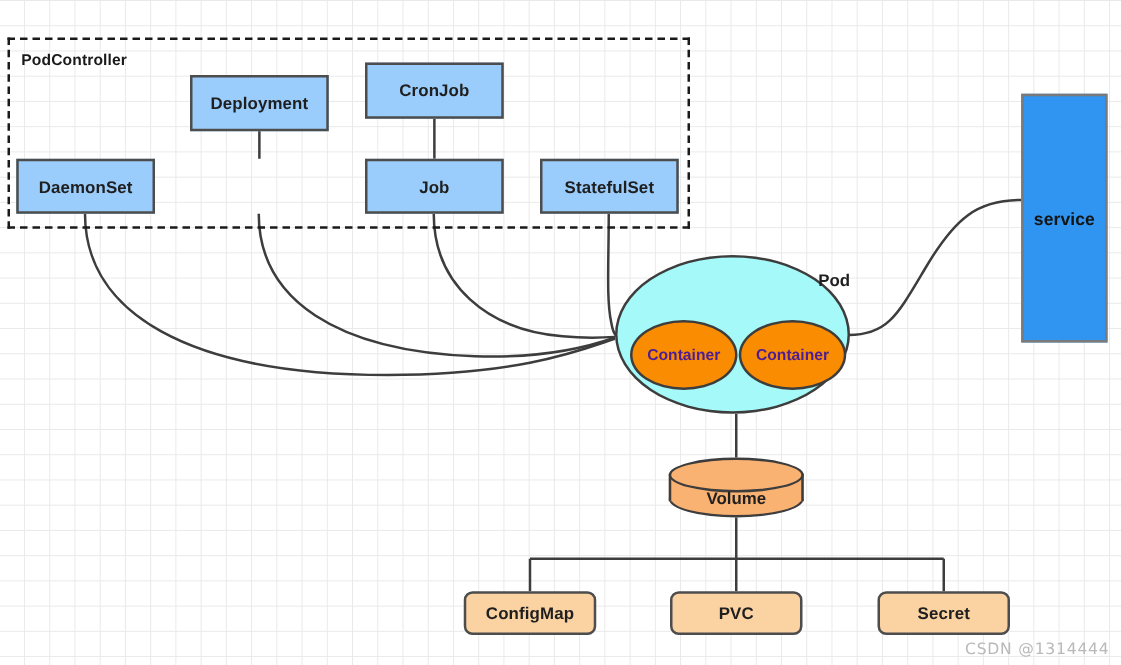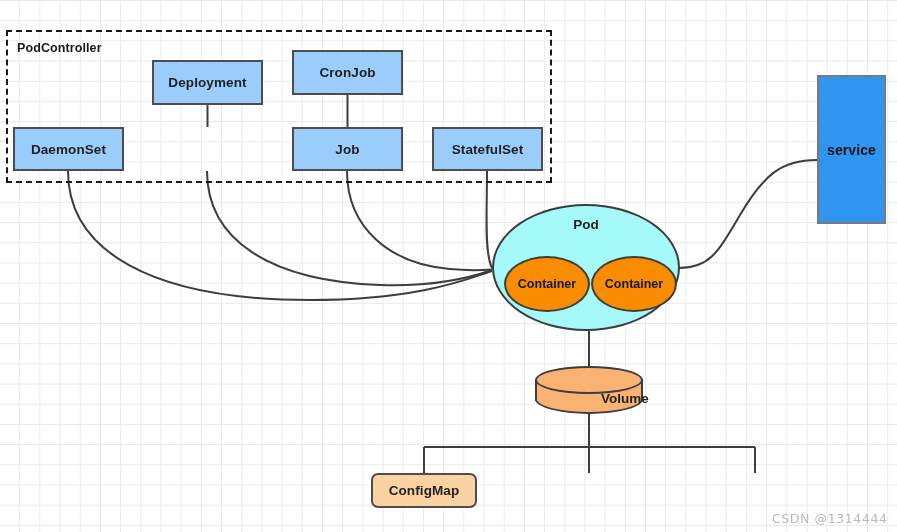--- a/index.html
+++ b/index.html
@@ -94,21 +94,21 @@
     position: absolute;
     background: #f98c00;
     border: 2.2px solid #3d3d3d;
     border-radius: 50%;
     box-sizing: border-box;
     display: flex;
     align-items: center;
     justify-content: center;
     font-size: 12.5px;
     font-weight: 700;
-    color: #0f172a;
+    color: #4c1d95;
     white-space: nowrap;
   }
   
   .cylinder {
     position: absolute;
   }
   .cyl-body {
     position: absolute;
     left: 0;
     box-sizing: border-box;
@@ -197,40 +197,46 @@
   <div class="node ctrl-node" style="left:13px; top:127px; width:111px; height:44px;">
     <span>DaemonSet</span>
   </div>
   <div class="node ctrl-node" style="left:432px; top:127px; width:111px; height:44px;">
     <span>StatefulSet</span>
   </div>
   <div class="node ctrl-node" style="left:292px; top:127px; width:111px; height:44px;">
     <span>Job</span>
   </div>
 
-  <div class="node service-node" style="left:817px; top:75px; width:69px; height:149px;">
+  <div class="node service-node" style="left:817px; top:75px; width:69px; height:199px;">
     <span>service</span>
   </div>
 
   <div class="pod-ellipse" style="left:492px; top:204px; width:188px; height:127px;"></div>
-  <div class="pod-label" style="left:492px; top:217px; width:188px;">Pod</div>
+  <div class="pod-label" style="left:492px; top:217px; width:188px;text-align:right;">Pod</div>
 
   <div class="container-ellipse" style="left:504px; top:256px; width:86px; height:56px;">
     <span>Container</span>
   </div>
   <div class="container-ellipse" style="left:591px; top:256px; width:86px; height:56px;">
     <span>Container</span>
   </div>
 
-  <div class="cylinder" style="left:535px; top:366px; width:108px; height:48px;padding-left:24px;">
+  <div class="cylinder" style="left:535px; top:366px; width:108px; height:48px;">
     <div class="cyl-bottom" style="top:18px; width:108px; height:30px;"></div>
     <div class="cyl-body" style="top:13px; width:108px; height:22px;"></div>
     <div class="cyl-top" style="width:108px; height:28px;"></div>
     <div class="cyl-label" style="top:25px;">Volume</div>
   </div>
 
   <div class="node storage-node" style="left:371px; top:473px; width:106px; height:35px;">
     <span>ConfigMap</span>
   </div>
+  <div class="node storage-node" style="left:536px; top:473px; width:106px; height:35px;">
+    <span>PVC</span>
+  </div>
+  <div class="node storage-node" style="left:702px; top:473px; width:106px; height:35px;">
+    <span>Secret</span>
+  </div>
 
   <div class="watermark" style="left:772px; top:511px;">CSDN @1314444</div>
 
 </div>
 
 </body></html>

